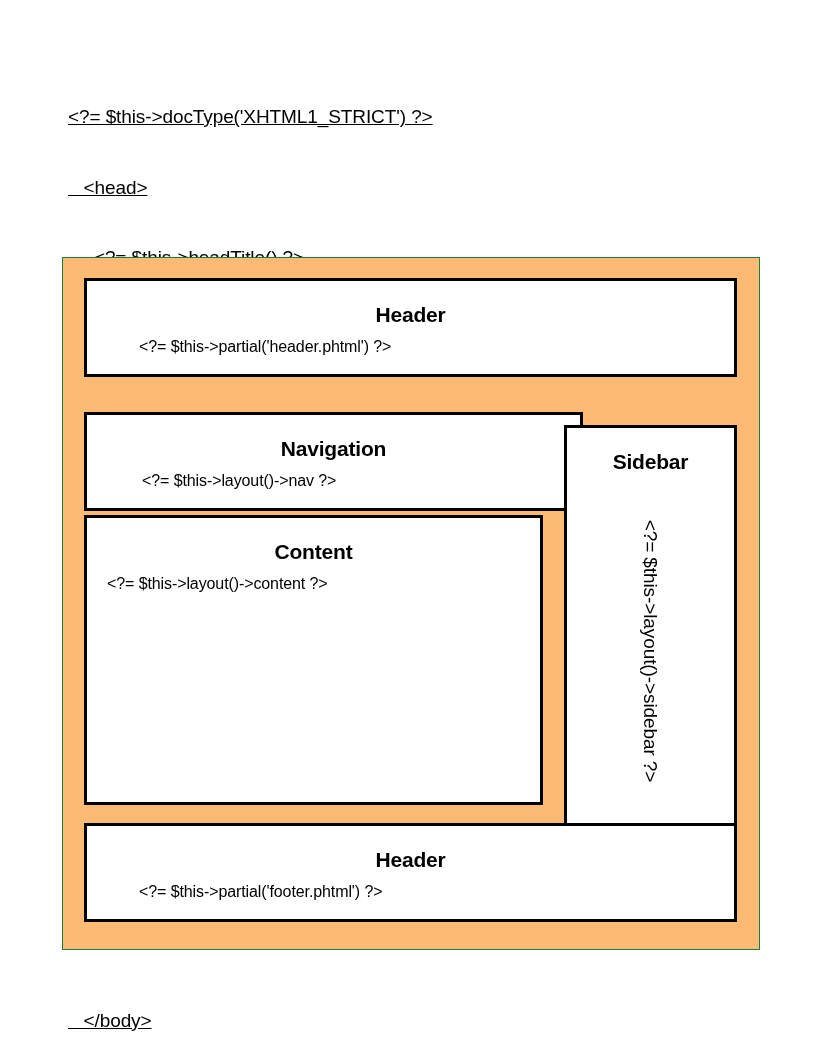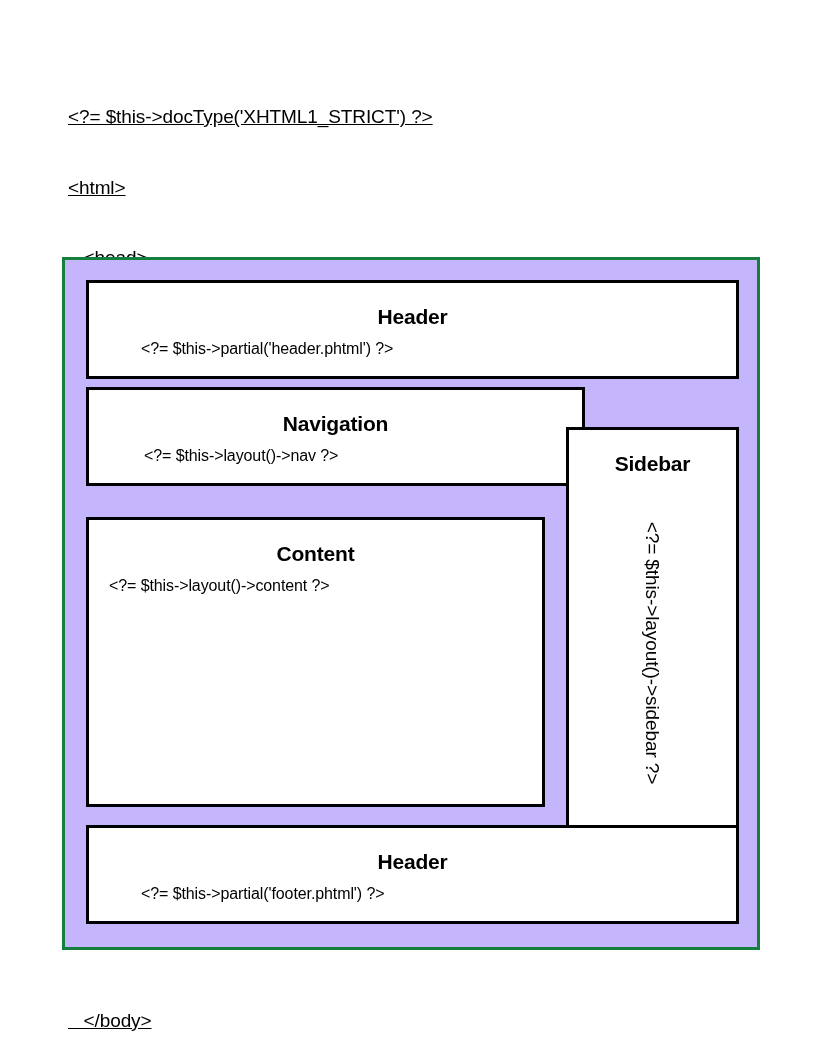--- a/index.html
+++ b/index.html
@@ -44,23 +44,23 @@
   }
   .code-line { white-space: pre; text-decoration: underline; }
 
   
   .outer-box {
     position: absolute;
     left: 62px;
     top: 257px;
     width: 698px;
     height: 693px;
-    border: 3px solid #15803d;
+    border: 1px solid #15803d;
     box-sizing: border-box;
-    background: #c4b5fd;
+    background: #fdba74;
   }
 
   
   .region {
     position: absolute;
     border: 3px solid #000000;
     box-sizing: border-box;
     background: #ffffff;
   }
   .region-title {
@@ -81,21 +81,21 @@
 
   
   #region-header {
     left: 21px;  top: 20px;  width: 653px; height: 99px;
   }
   #region-header .region-title { top: 22px; }
   #region-header .region-code  { left: 52px; top: 57px; }
 
   
   #region-navigation {
-    left: 21px;  top: 127px; width: 499px; height: 99px; text-decoration: underline;
+    left: 21px;  top: 154px; width: 499px; height: 99px; text-decoration: underline;
   }
   #region-navigation .region-title { top: 22px; }
   #region-navigation .region-code  { left: 55px; top: 57px; }
 
   
   #region-content {
     left: 21px;  top: 257px; width: 459px; height: 290px; padding-left: 40px;
   }
   #region-content .region-title { top: 22px; }
   #region-content .region-code  { left: 20px; top: 57px; }
@@ -131,21 +131,20 @@
   #region-footer .region-title { top: 22px; }
   #region-footer .region-code  { left: 52px; top: 57px; }
 </style>
 </head>
 <body>
 
 <div class="page">
 
   <div class="code-block-top">
     <div class="code-line">&lt;?= $this-&gt;docType('XHTML1_STRICT') ?&gt;</div>
-    <div class="code-line">&lt;html&gt;</div>
     <div class="code-line">   &lt;head&gt;</div>
     <div class="code-line">     &lt;?= $this-&gt;headTitle() ?&gt;</div>
     <div class="code-line">     &lt;?= $this-&gt;headScript() ?&gt;</div>
     <div class="code-line">     &lt;?= $this-&gt;headStylesheet() ?&gt;</div>
     <div class="code-line">   &lt;/head&gt;</div>
     <div class="code-line">   &lt;body&gt;</div>
   </div>
 
   <div class="outer-box">
 

